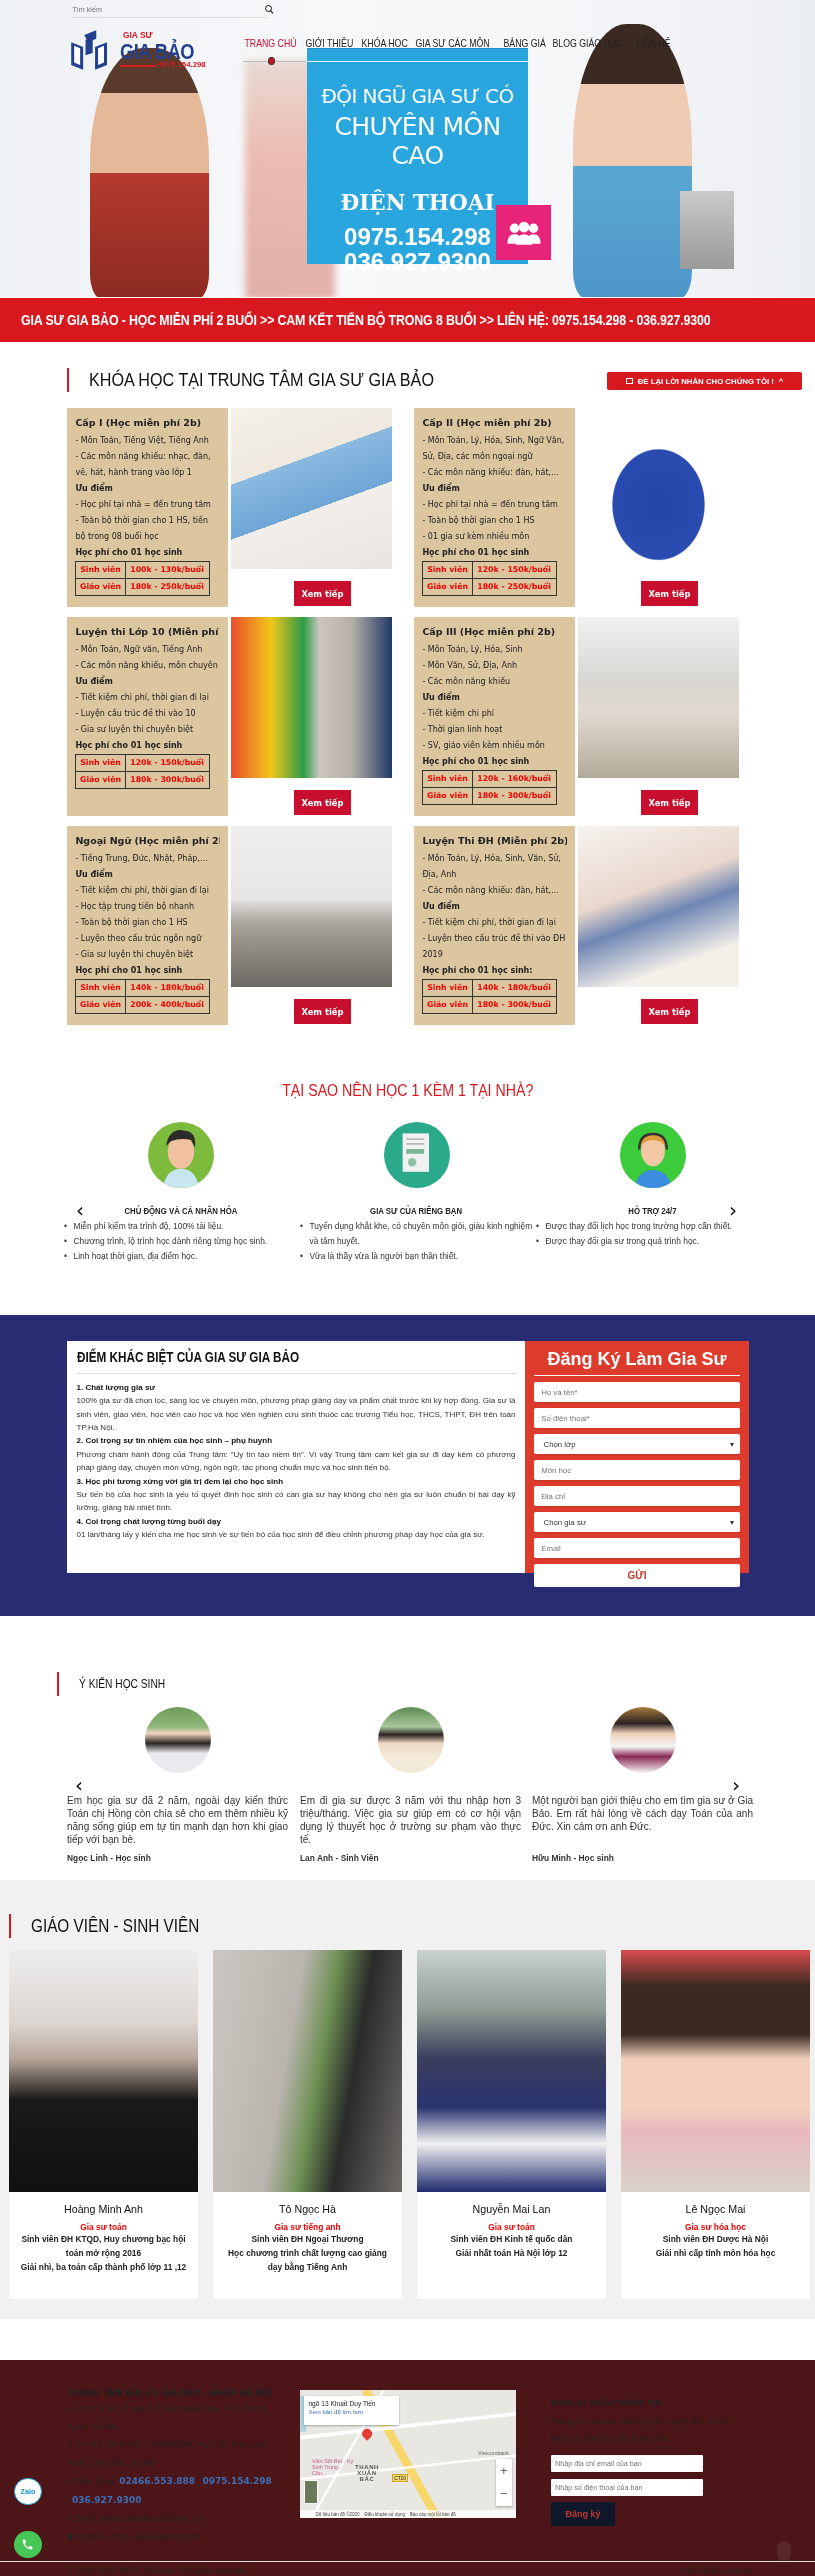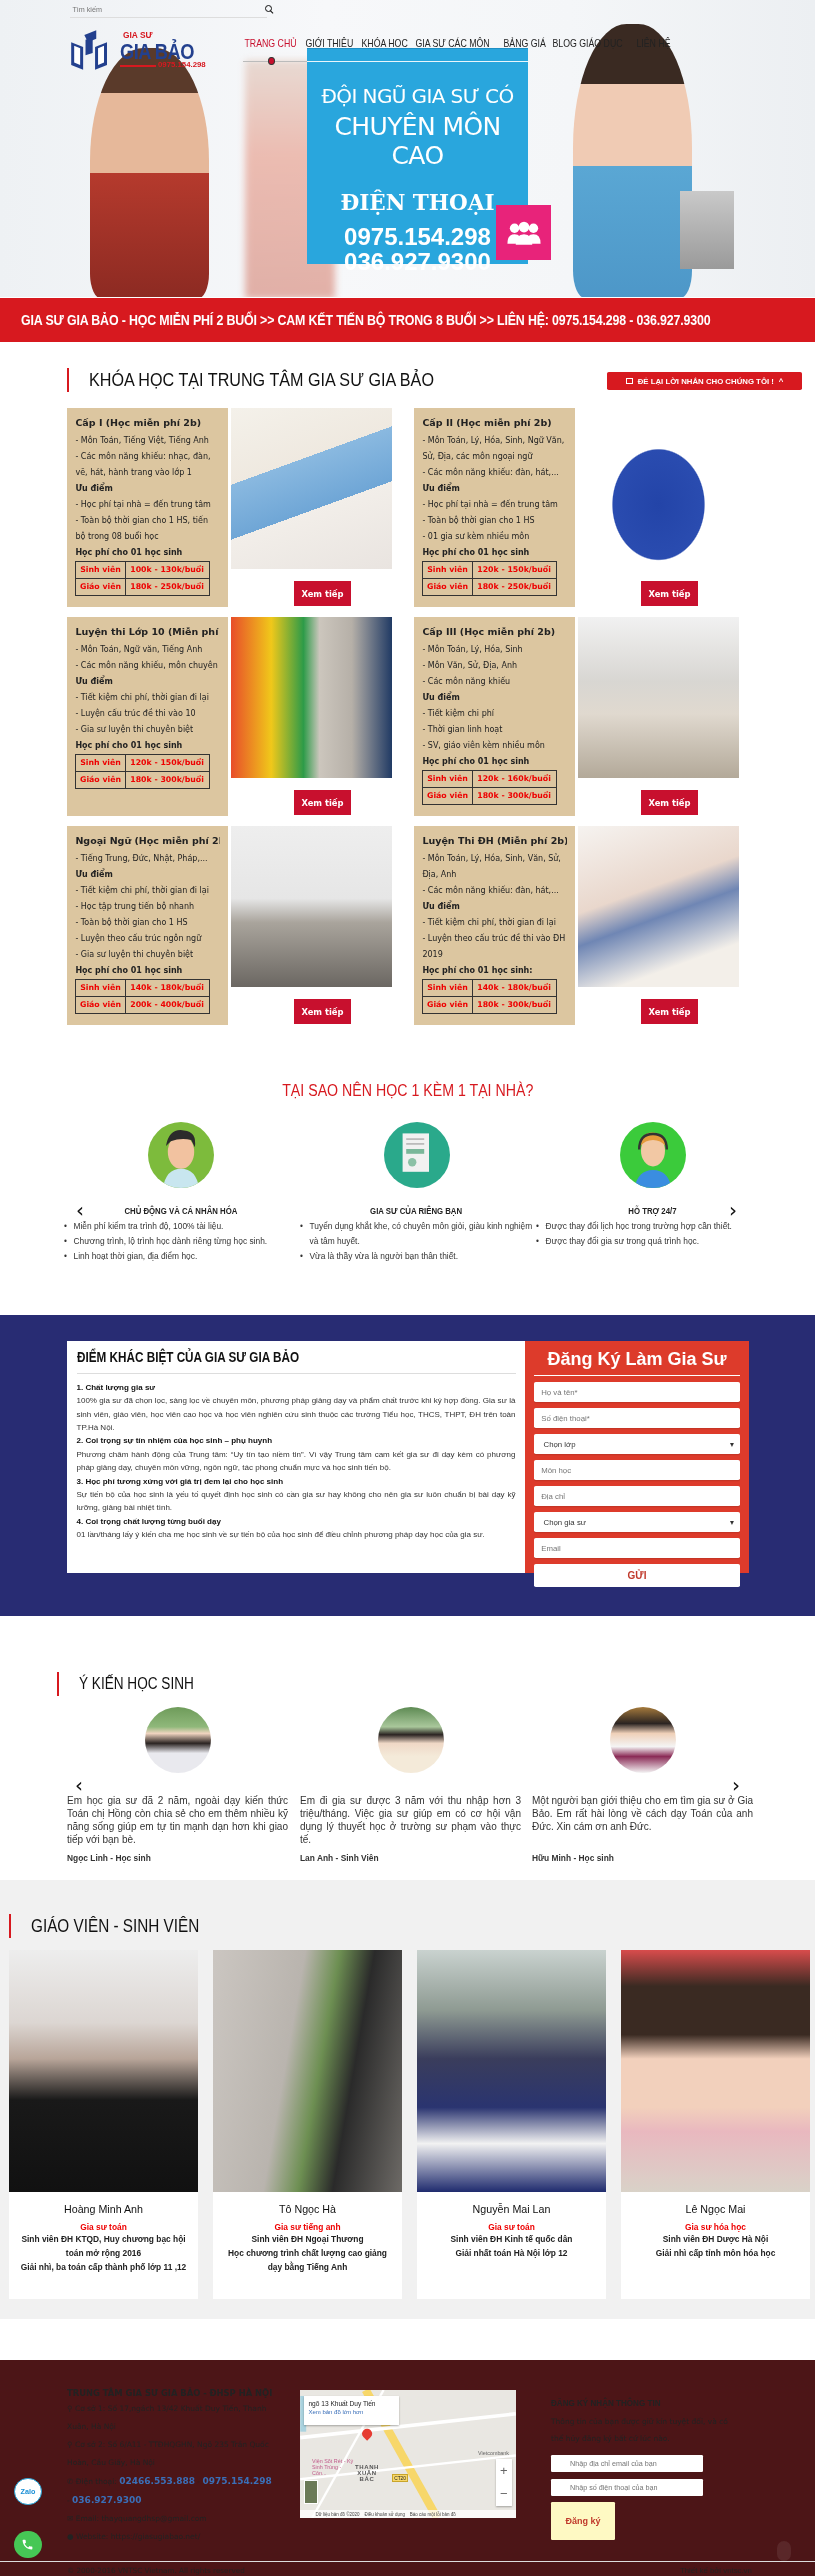--- a/index.html
+++ b/index.html
@@ -87,22 +87,22 @@
 
 #footer{position:absolute;left:0;top:2360px;width:815px;height:216px;background:#4c1517;color:#fff}
 #ft-info{position:absolute;left:67px;top:2386px;width:209px;font-size:7.5px;line-height:18px;font-family:"DejaVu Sans",sans-serif}
 #ft-info h4{font-size:8.4px;font-weight:bold;line-height:14.3px}
 #ft-info .blue{color:#3a6fb8;font-weight:bold;font-size:9px}
 #map{position:absolute;left:300px;top:2390px;width:216px;height:128px;background:#e8e6e1;overflow:hidden}
 #sub{position:absolute;left:551px;top:2397px;width:179px}
 #sub h4{font-size:9.5px;font-weight:bold;white-space:nowrap}
 #sub h4 span{display:inline-block;transform:scaleX(.85);transform-origin:left}
 #sub p{font-size:7.5px;line-height:16.7px;margin-top:6px;font-family:"DejaVu Sans",sans-serif}
-.sub-input{display:block;width:152px;height:17.3px;margin-top:7.2px;border:none;border-radius:1.2px;font-size:7.2px;padding-left:19px;color:#888;font-family:"Liberation Sans",sans-serif}
-#sub-btn{display:block;margin-top:6px;width:64px;height:38px;background:#fef9c3;border:none;border-radius:1.2px;color:#c0392b;font-weight:bold;font-size:9px;font-family:"Liberation Sans",sans-serif}
+.sub-input{display:block;width:152px;height:17.3px;margin-top:7.2px;border:none;border-radius:1.2px;font-size:7.2px;padding-left:4px;color:#888;font-family:"Liberation Sans",sans-serif}
+#sub-btn{display:block;margin-top:6px;width:64px;height:24px;background:#0f172a;border:none;border-radius:1.2px;color:#c0392b;font-weight:bold;font-size:9px;font-family:"Liberation Sans",sans-serif}
 #ft-line{position:absolute;left:0;top:2561px;width:815px;height:0.6px;background:#ddd}
 #copy{position:absolute;left:67px;top:2566px;font-size:7.2px;font-family:"DejaVu Sans",sans-serif}
 #design{position:absolute;left:680px;top:2566px;font-size:7.8px}
 .float-btn{position:absolute;left:14.3px;width:27.4px;height:27.4px;border-radius:50%;display:flex;align-items:center;justify-content:center}
 #to-top{position:absolute;left:777px;top:2541px;width:14.3px;height:20px;border-radius:7.2px;background:rgba(255,255,255,.08)}
 </style>
 </head>
 <body>
 
 <div id="hero">
@@ -435,21 +435,21 @@
     </div>
   <input class="reg-field" placeholder="Môn học" style="">
   <input class="reg-field" placeholder="Địa chỉ" style="">
   <div class="reg-field reg-select">
       <span>Chọn gia sư</span>
     </div>
   <input class="reg-field" placeholder="Email" style="">
   <button id="reg-submit">GỬI</button>
 </div>
 
-<div class="sec-title" style="left:57px;top:1672px;font-size:16px"><span>Ý KIẾN HỌC SINH</span></div>
+<div class="sec-title" style="left:57px;top:1672px;font-size:12px"><span>Ý KIẾN HỌC SINH</span></div>
 <div class="arrow" style="left:75px;top:1773px">‹</div>
 <div class="arrow" style="left:732px;top:1773px">›</div>
 
 <div class="op-col" style="left:67px">
   <div class="avatar" style="background:linear-gradient(180deg,#6e9b5a 0%,#8fb87a 30%,#f0d4c0 40%,#2b2422 55%,#e9e9ee 70%)"></div>
   <p>Em học gia sư đã 2 năm, ngoài dạy kiến thức Toán chị Hồng còn chia sẻ cho em thêm nhiều kỹ năng sống giúp em tự tin mạnh dạn hơn khi giao tiếp với bạn bè.</p>
   <div class="who">Ngọc Linh - Học sinh</div>
 </div>
 <div class="op-col" style="left:300px">
   <div class="avatar" style="background:linear-gradient(180deg,#5d8a53 0%,#a9c79b 30%,#2b2422 42%,#efd8c6 55%,#f4ead9 75%)"></div>

